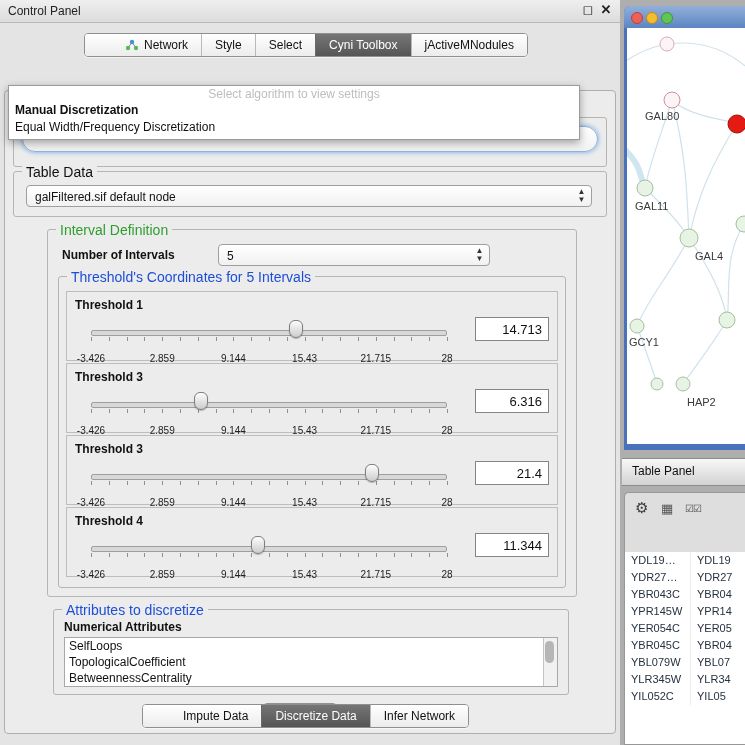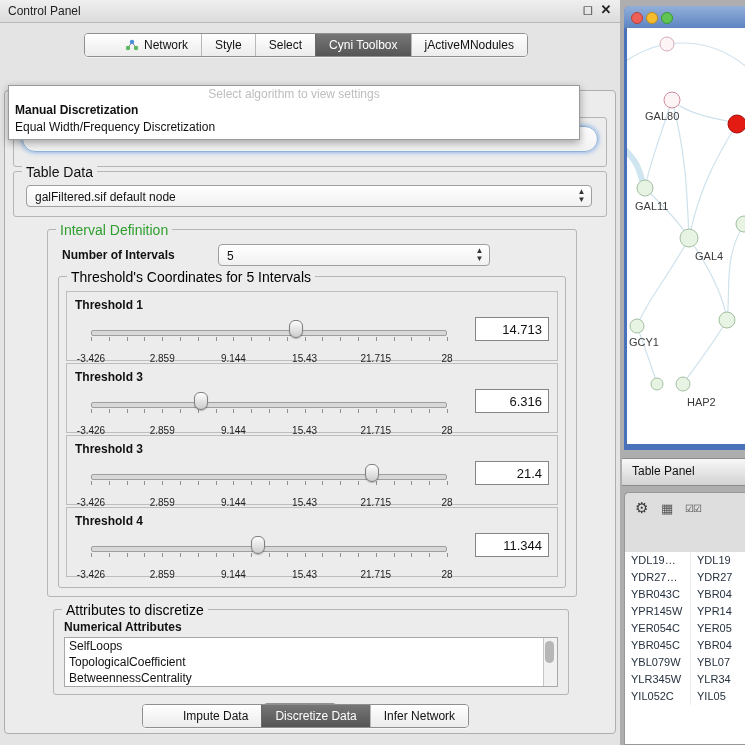--- a/index.html
+++ b/index.html
@@ -23,21 +23,21 @@
   .seg .tab.sel{background:linear-gradient(#767676,#555555);color:#fff;border-left-color:#6a6a6a;}
   #top-tabs{left:84px;top:33px;}
   #bottom-tabs{left:142px;top:704px;}
 
   #main-panel{position:absolute;left:4px;top:58px;width:610px;height:642px;background:#ececec;
               border:1px solid #aeaeae;border-radius:4px;margin-top:32px;}
 
   .group{position:absolute;border:1px solid #b5b5b5;border-radius:3px;}
   .group-title{position:absolute;top:-8px;left:8px;background:#ececec;padding:0 4px;font-size:14px;}
   .gt-green{color:#2e9e2e;}
-  .gt-blue{color:#000000;}
+  .gt-blue{color:#1d4ed8;}
 
   .combo{position:absolute;height:22px;background:linear-gradient(#ffffff,#f1f1f1);
          border:1px solid #9f9f9f;border-radius:4px;font-size:12px;line-height:22px;
          padding-left:8px;box-sizing:border-box;}
   .stepper{position:absolute;right:4px;top:2px;width:11px;display:flex;flex-direction:column;
            align-items:center;font-size:8px;line-height:8px;color:#333;}
 
   
   #algo-group{left:8px;top:26px;width:592px;height:48px;}
   #algo-combo{left:8px;top:8px;width:576px;height:26px;border-radius:13px;line-height:26px;

